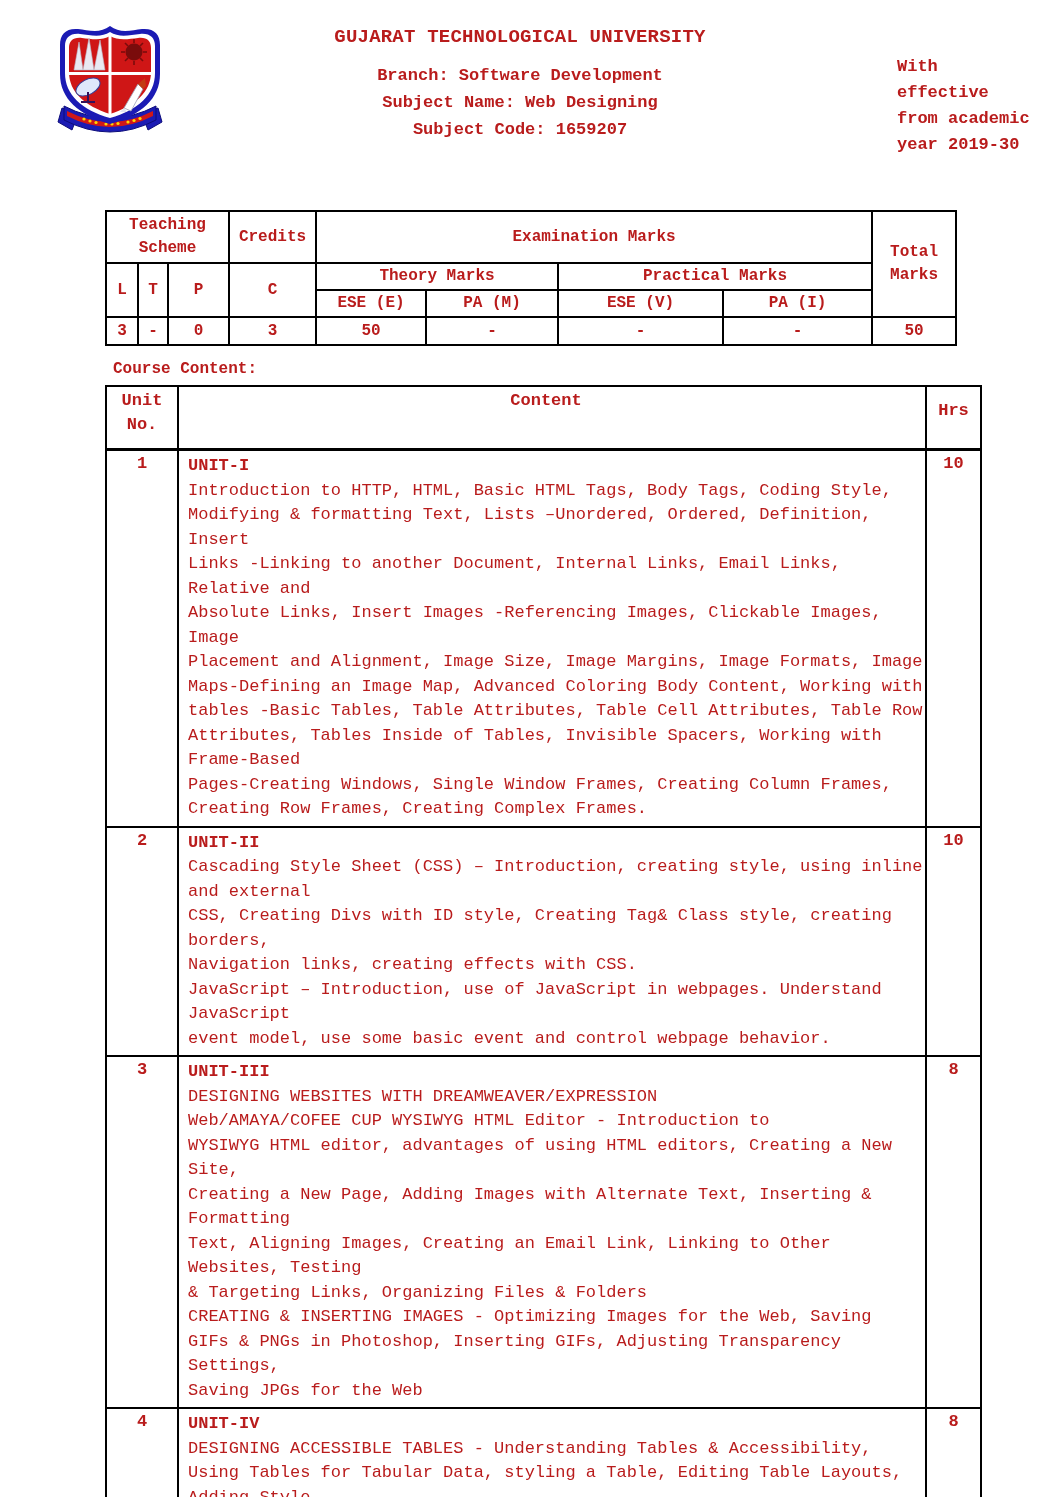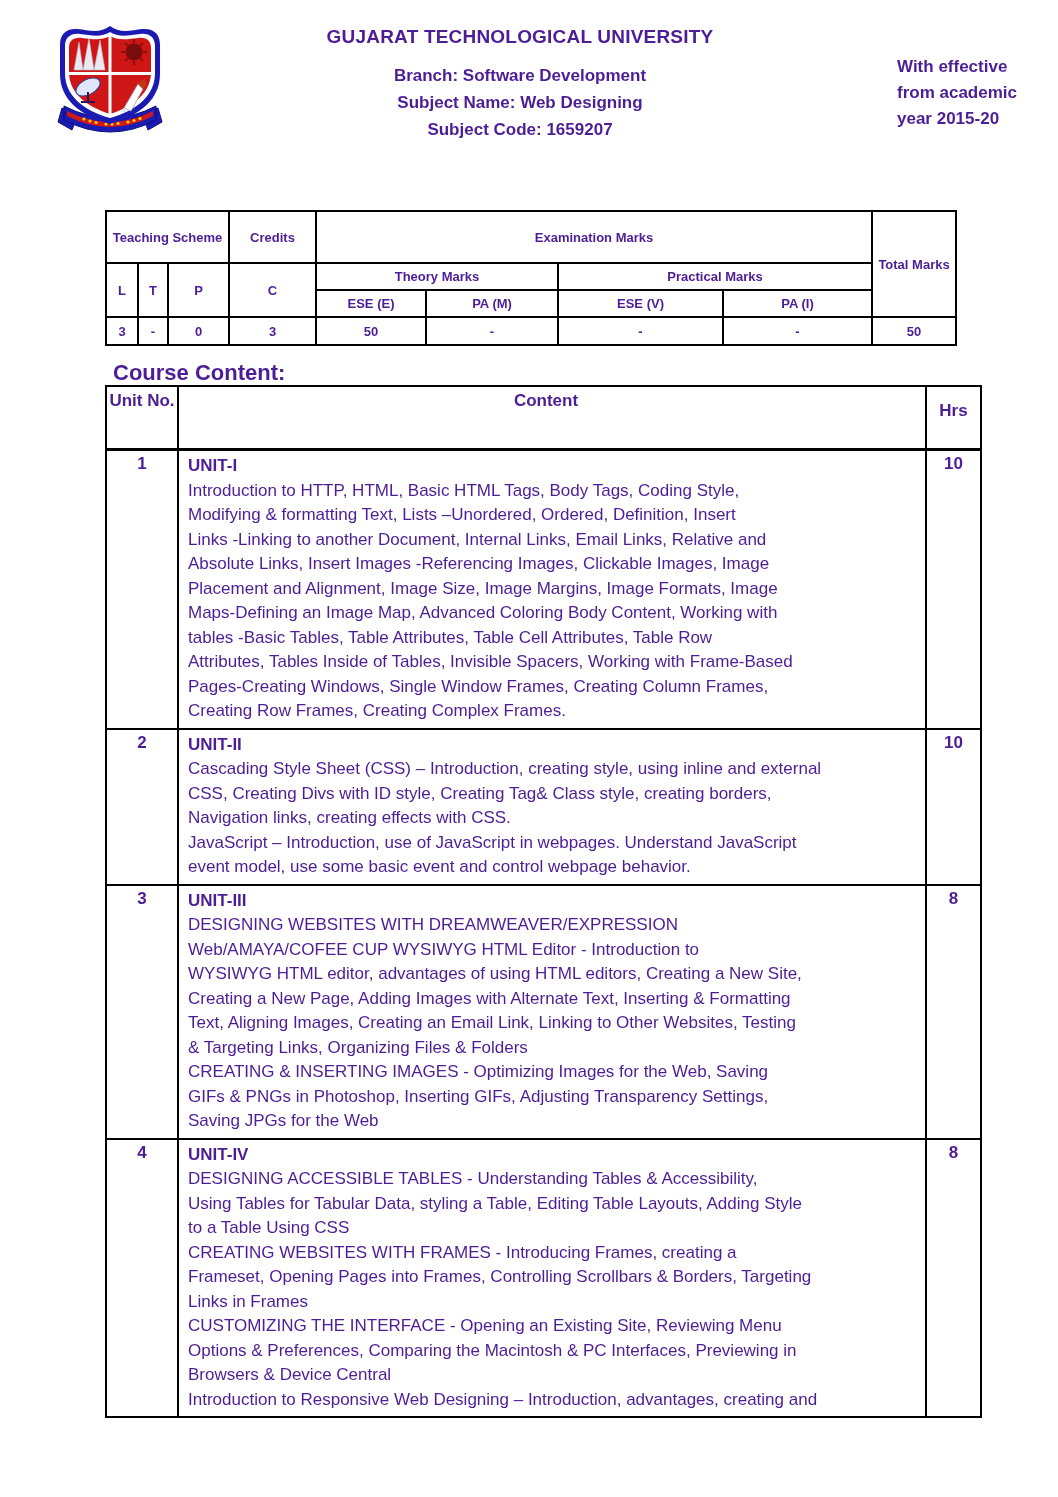--- a/index.html
+++ b/index.html
@@ -1,22 +1,22 @@
 <!DOCTYPE html>
 <html><head>
 <meta charset="utf-8">
 <style>
   html, body { margin: 0; padding: 0; background: #ffffff; }
   .page {
     position: relative;
     width: 1058px;
     height: 1497px;
     background: #ffffff;
-    font-family: Liberation Sans, sans-serif;
-    color: #4c1d95;
+    font-family: Liberation Mono, monospace;
+    color: #b91c1c;
     overflow: hidden;
   }
 
   
   .logo-wrap { position: absolute; left: 50px; top: 22px; width: 120px; height: 122px; }
   .header-center {
     position: absolute; left: 150px; top: 26px; width: 740px;
     text-align: center; font-weight: bold;
   }
   .univ-title { font-size: 19px; letter-spacing: 0.2px; margin-bottom: 14px; }
@@ -24,32 +24,32 @@
   .head-line sup { font-size: 11px; }
   .effective-note {
     position: absolute; left: 897px; top: 54px; width: 138px;
     font-size: 17px; font-weight: bold; line-height: 26px; text-align: left;
   }
 
   
   .marks-table {
     position: absolute; left: 105px; top: 210px;
     border-collapse: collapse; table-layout: fixed; width: 850px;
-    font-size: 13px; font-weight: bold; text-align: center;
+    font-size: 16px; font-weight: bold; text-align: center;
   }
   .marks-table td { border: 2px solid #000; padding: 0; vertical-align: middle; line-height: 23px; }
   .marks-table tr.r1 td { height: 50px; }
   .marks-table tr.r2 td { height: 25px; }
   .marks-table tr.r3 td { height: 25px; }
   .marks-table tr.r4 td { height: 26px; }
 
   
   .course-heading {
     position: absolute; left: 113px; top: 360px;
-    font-size: 22px; font-weight: bold;
+    font-size: 16px; font-weight: bold;
   }
   .content-table {
     position: absolute; left: 105px; top: 385px;
     border-collapse: collapse; table-layout: fixed; width: 875px;
     font-size: 17px;
   }
   .content-table td { border: 2px solid #000; vertical-align: top; }
   .content-table tr.head td {
     height: 48px; font-weight: bold; border-bottom: 3px solid #000; line-height: 24px; text-align: center;
   }
@@ -137,21 +137,21 @@
     </svg>
   </div>
 
   <div class="header-center">
     <div class="univ-title">GUJARAT TECHNOLOGICAL UNIVERSITY</div>
     <div class="head-line">Branch: Software Development</div>
     <div class="head-line">Subject Name: Web Designing</div>
     <div class="head-line">Subject Code: 1659207</div>
   </div>
 
-  <div class="effective-note">With effective from academic year 2015-20</div>
+  <div class="effective-note">With effective from academic year 2019-30</div>
 
   <table class="marks-table">
     <colgroup>
       <col style="width:32px">
         <col style="width:30px">
         <col style="width:61px">
         <col style="width:87px">
       <col style="width:110px">
         <col style="width:132px">
         <col style="width:165px">

